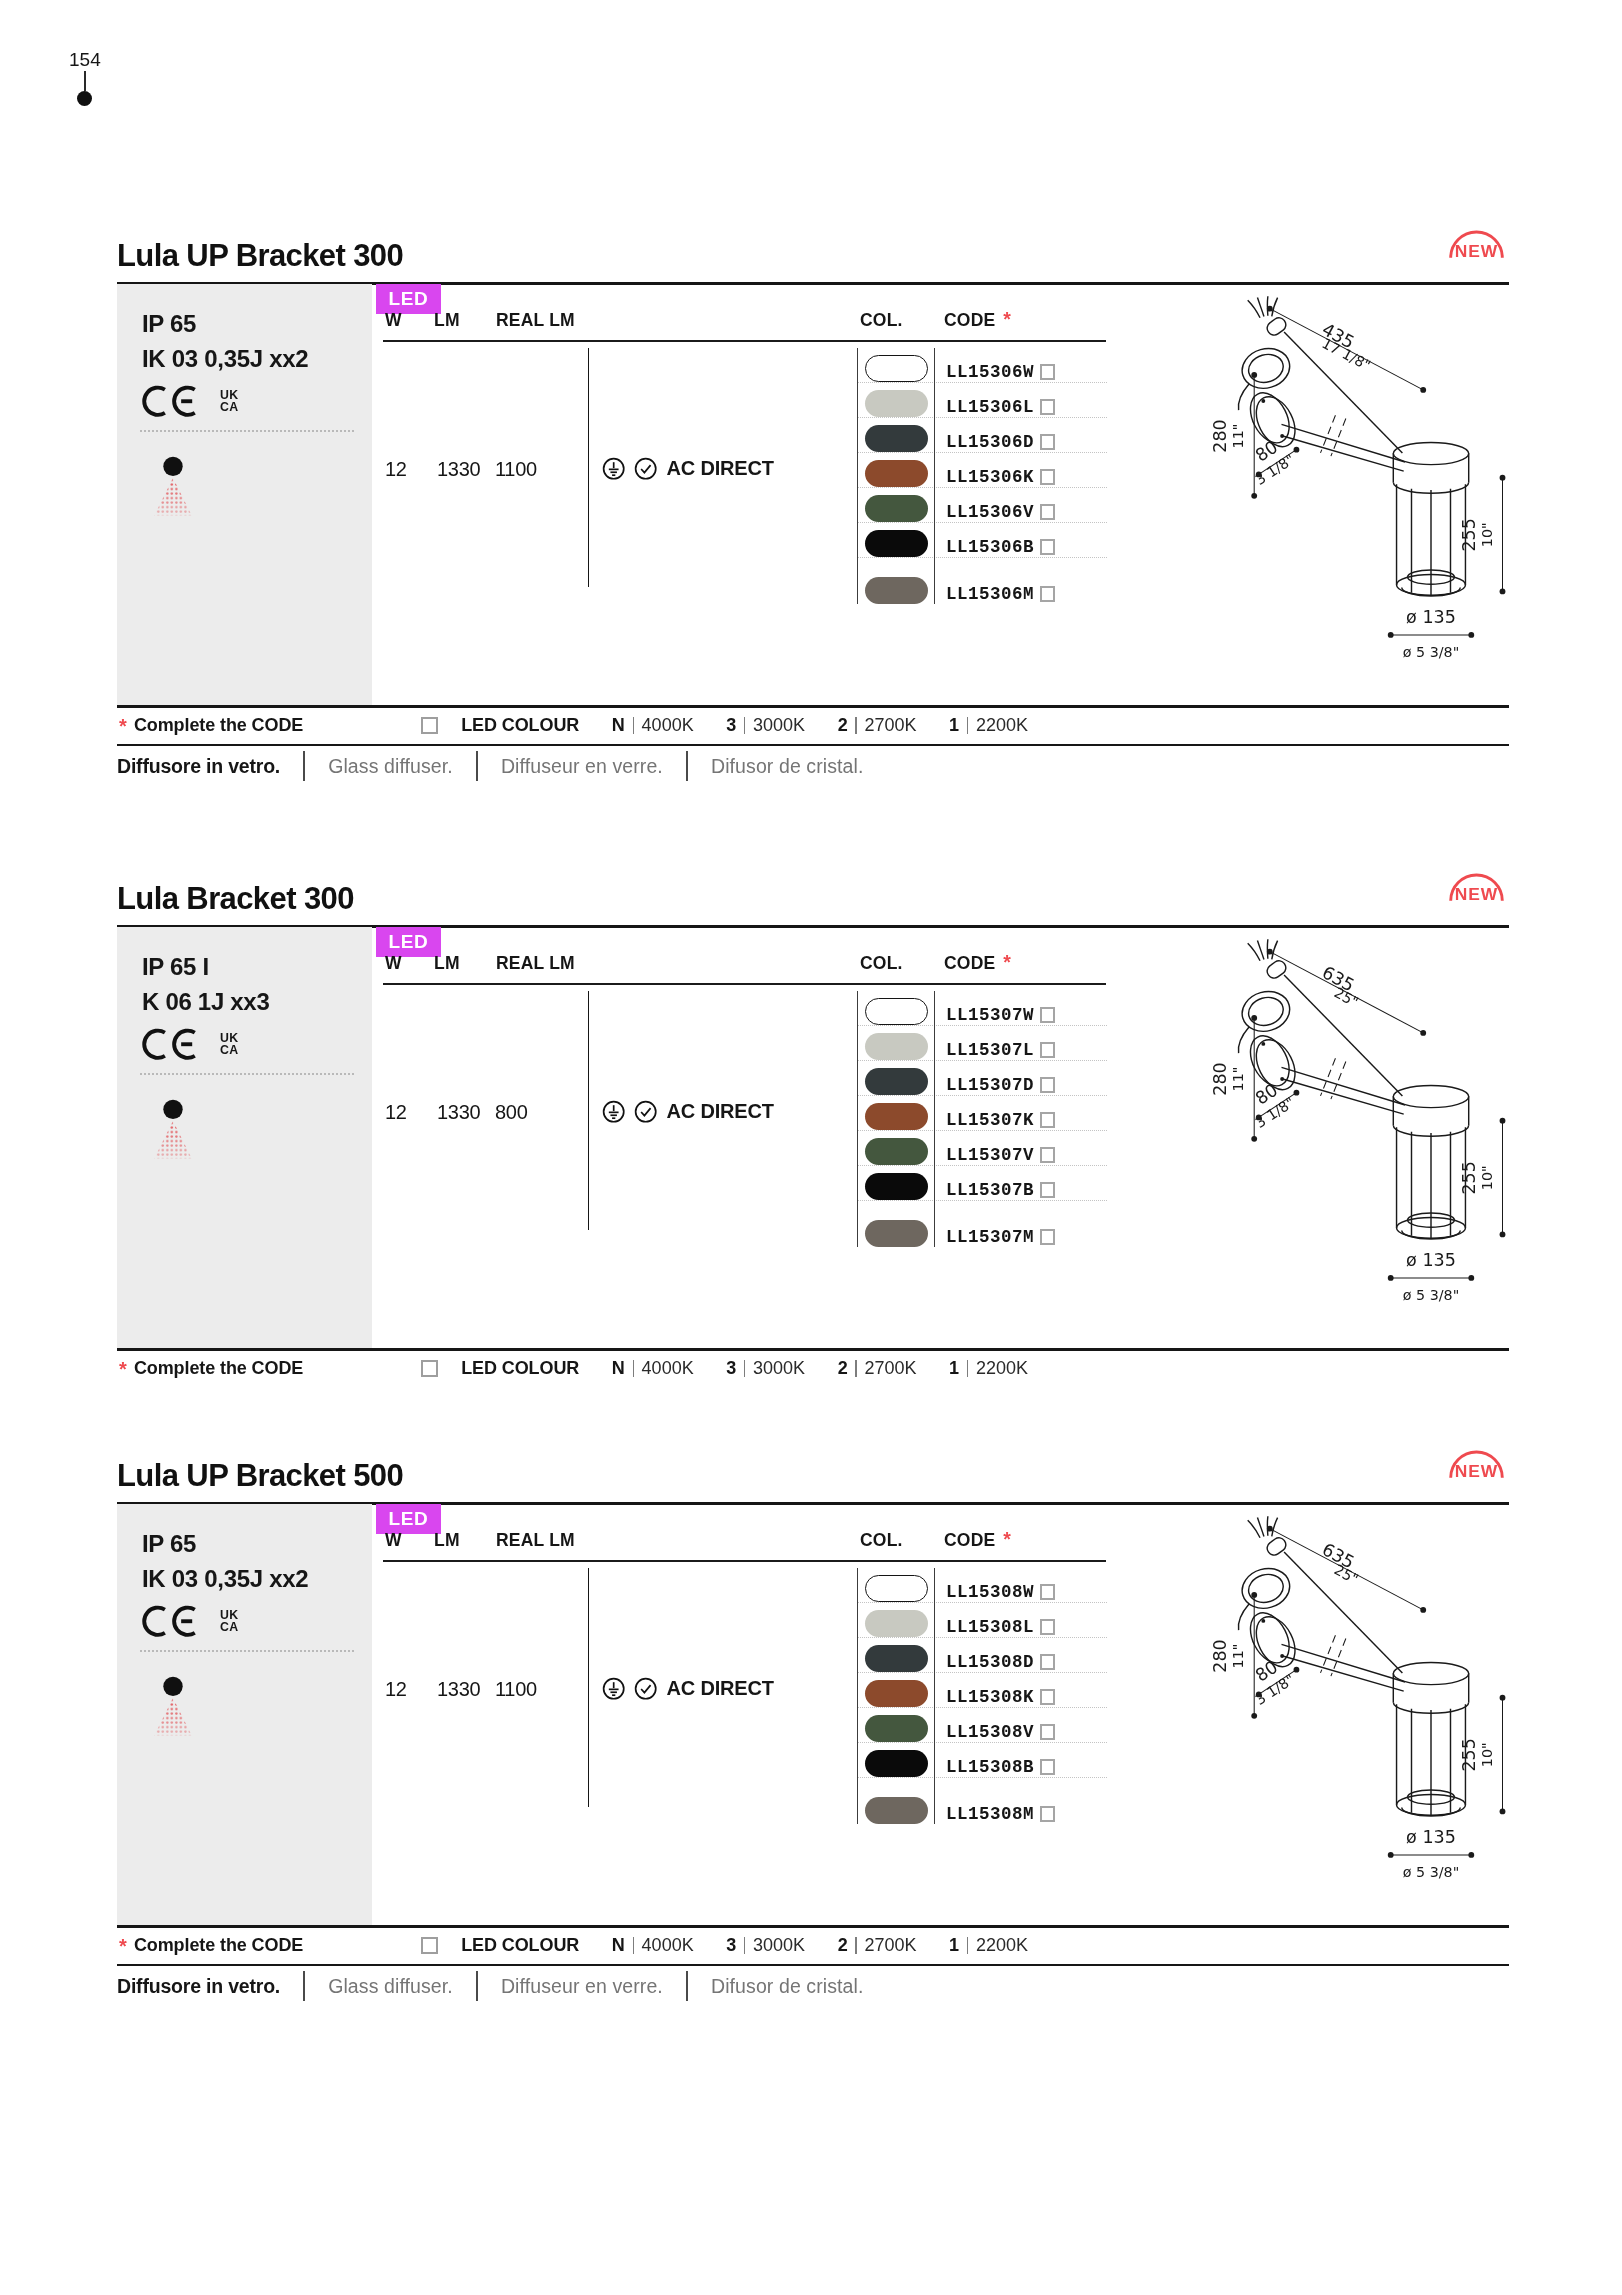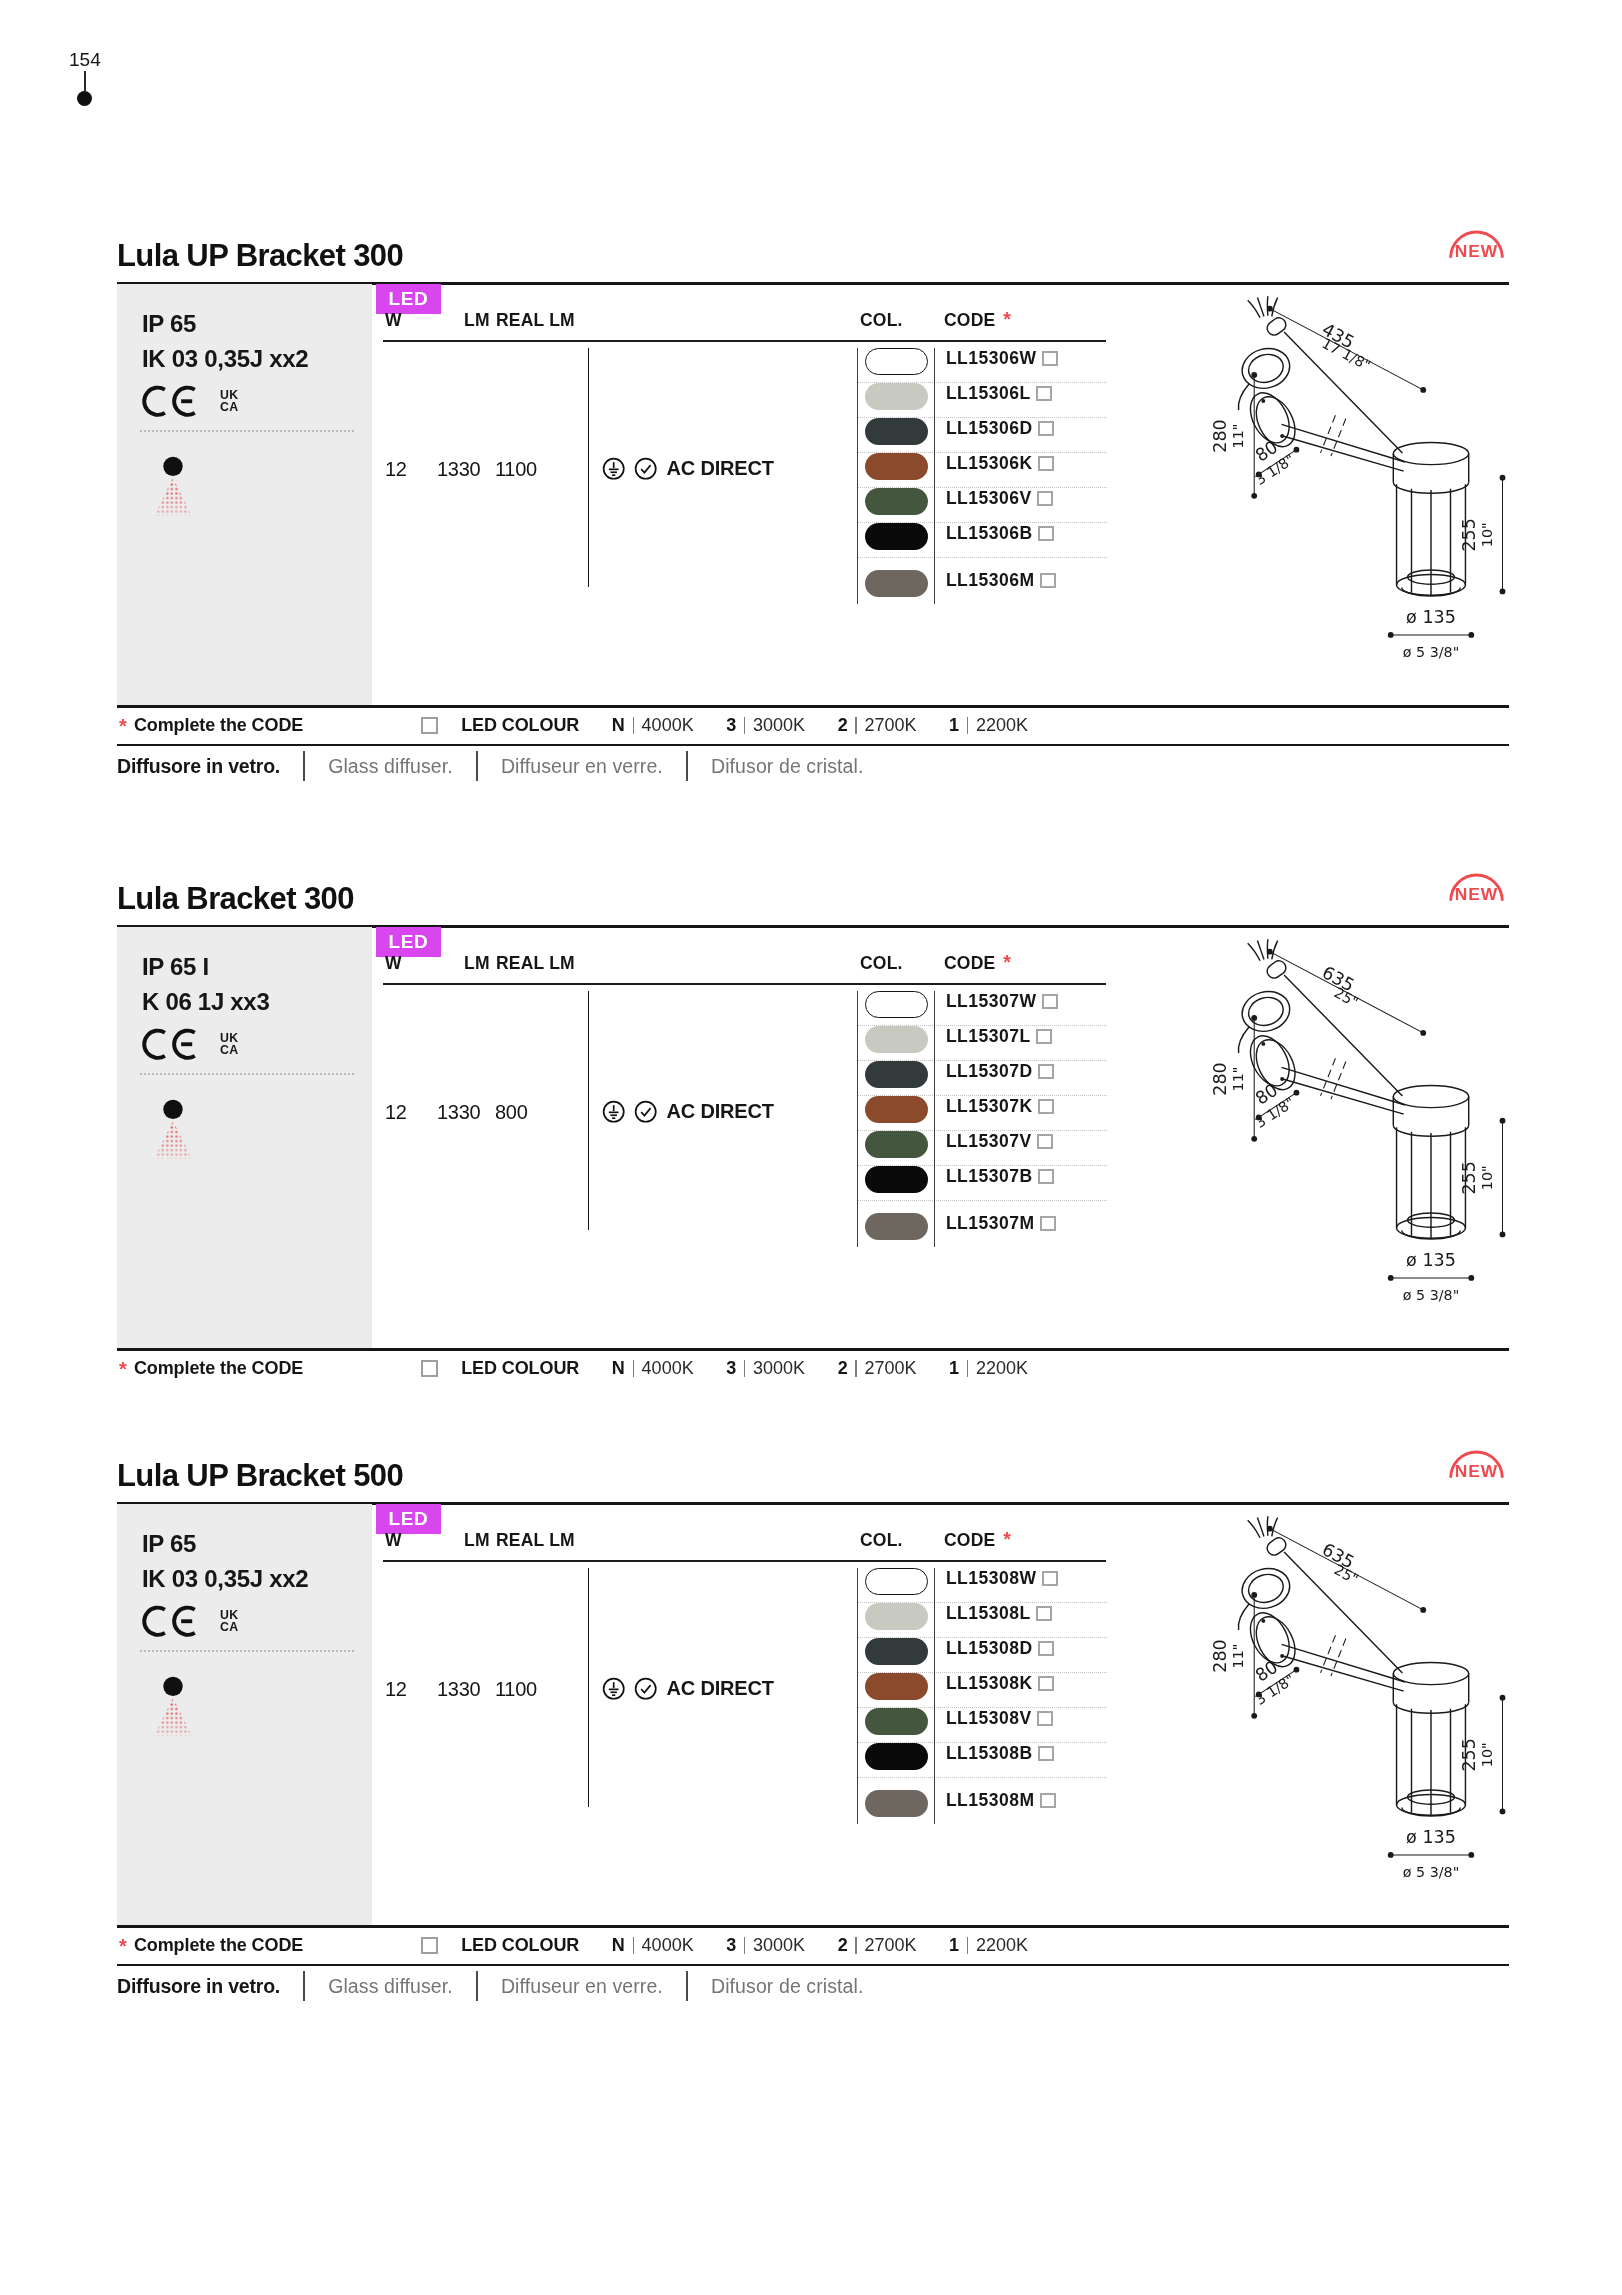--- a/index.html
+++ b/index.html
@@ -33,38 +33,38 @@
   .ukca{display:flex;flex-direction:column;font-size:12.3px;font-weight:700;line-height:12.3px;letter-spacing:0.3px;}
   .dotted-divider{position:absolute;left:23.4px;right:18px;top:146px;border-top:2.6px dotted #b9b9b9;}
   .lamp-icon{position:absolute;left:26px;top:172px;}
 
   
   .led-tab{position:absolute;left:376px;top:53px;width:65px;height:30px;background:#d946ef;color:#ffffff;
            display:flex;align-items:center;justify-content:center;font-size:19px;font-weight:700;letter-spacing:0.6px;}
 
   
   .th{position:absolute;top:79px;font-size:17.5px;font-weight:700;letter-spacing:0.2px;white-space:nowrap;}
-  .th-w{left:385px}.th-lm{left:464px}.th-real{left:496px}.th-col{left:860px}.th-code{left:944px;display:flex;align-items:flex-start;}
+  .th-w{left:385px}.th-lm{left:434px}.th-real{left:496px}.th-col{left:860px}.th-code{left:944px;display:flex;align-items:flex-start;}
   .code-star{font-size:19.5px;font-weight:700;margin-left:7.8px;line-height:1;}
   .rule-under{position:absolute;left:383px;top:109px;width:723px;height:1.9px;background:#1b1b1b;}
 
   .tbl-divider{position:absolute;left:588px;top:117px;width:1.3px;height:239px;background:#161616;}
 
   .row-vals{position:absolute;top:227px;font-size:20px;font-weight:400;letter-spacing:-0.3px;}
   .v-w{position:absolute;left:385px}.v-lm{position:absolute;left:437px}.v-real{position:absolute;left:495px}
 
   .driver{position:absolute;left:602px;top:226px;display:flex;align-items:center;gap:8.4px;}
   .driver-label{font-size:20px;font-weight:700;letter-spacing:-0.2px;margin-left:1px;}
 
   
   .color-table{position:absolute;left:857px;top:117px;width:250px;}
   .color-table::before,.color-table::after{content:"";position:absolute;top:0;bottom:0;width:1.3px;background:#3c3c3c;}
   .color-table::before{left:0}
   .color-table::after{left:77px}
-  .color-row{height:34px;display:flex;align-items:flex-start;border-bottom:1.3px dotted #c4c4c4;}
+  .color-row{height:34px;display:flex;align-items:flex-end;border-bottom:1.3px dotted #c4c4c4;font-family:Liberation Mono, monospace;}
   .color-row:last-child{border-bottom:none;margin-top:12px;}
   .swatch{width:63px;height:27px;border-radius:13.6px;margin-left:8.4px;flex:none;}
   .swatch-border{box-sizing:border-box;border:1.9px solid #141414;}
   .code-label{margin-left:17.5px;font-size:17.5px;font-weight:700;letter-spacing:0.5px;display:flex;align-items:center;white-space:nowrap;}
   .code-sq{width:11.7px;height:11.7px;border:2.6px solid #a5a5a5;margin-left:5.8px;flex:none;}
 
   
   .drawing{position:absolute;left:1197px;top:58px;}
   .dl{stroke:#1a1a1a;stroke-width:1.6;fill:none;}
   .ol{stroke:#1a1a1a;stroke-width:2.2;fill:none;}

